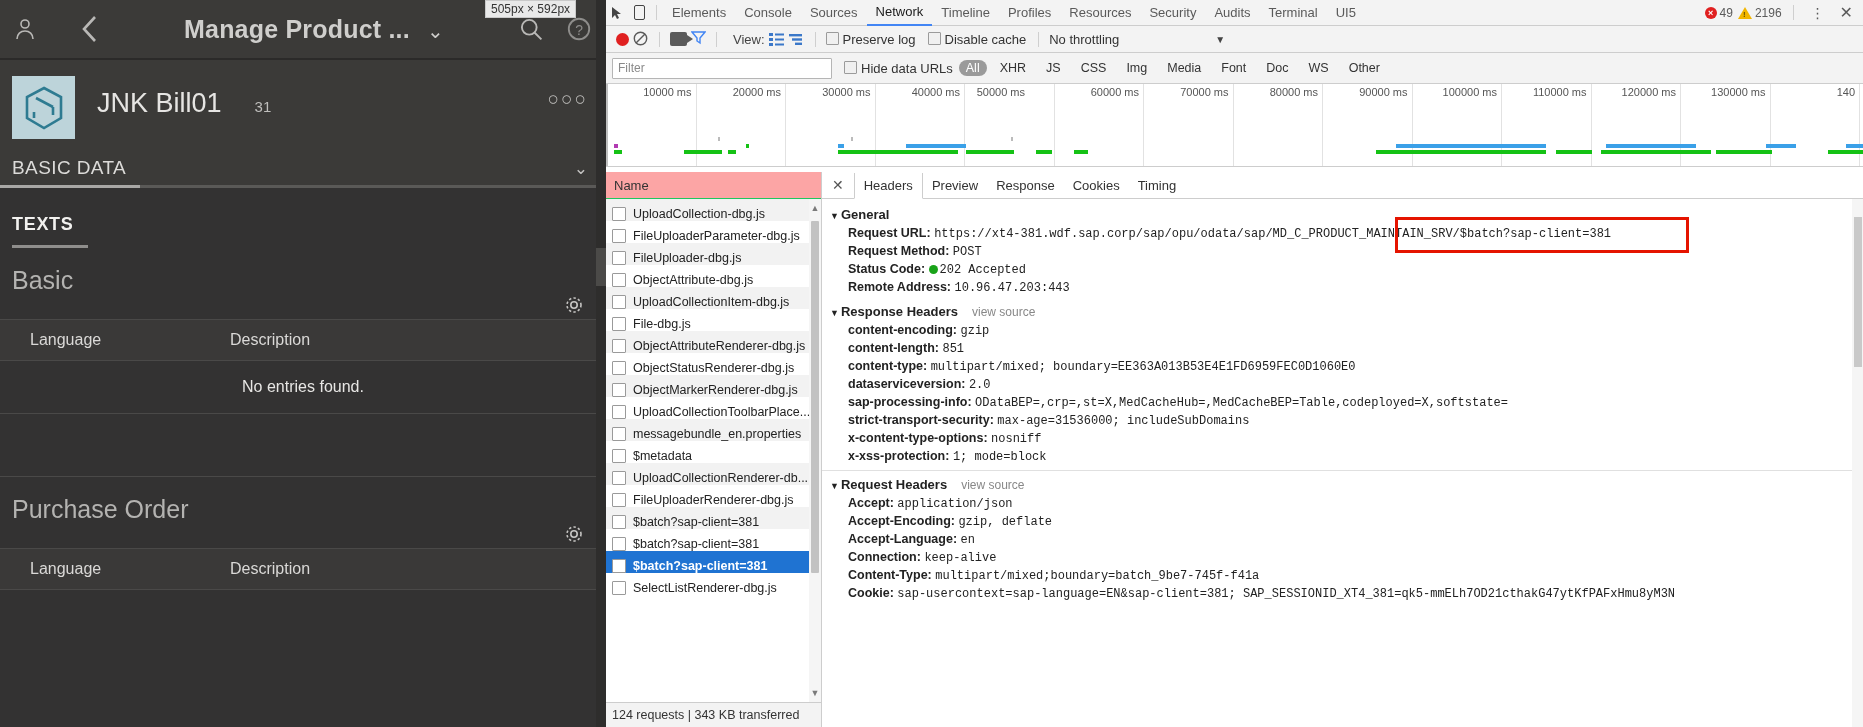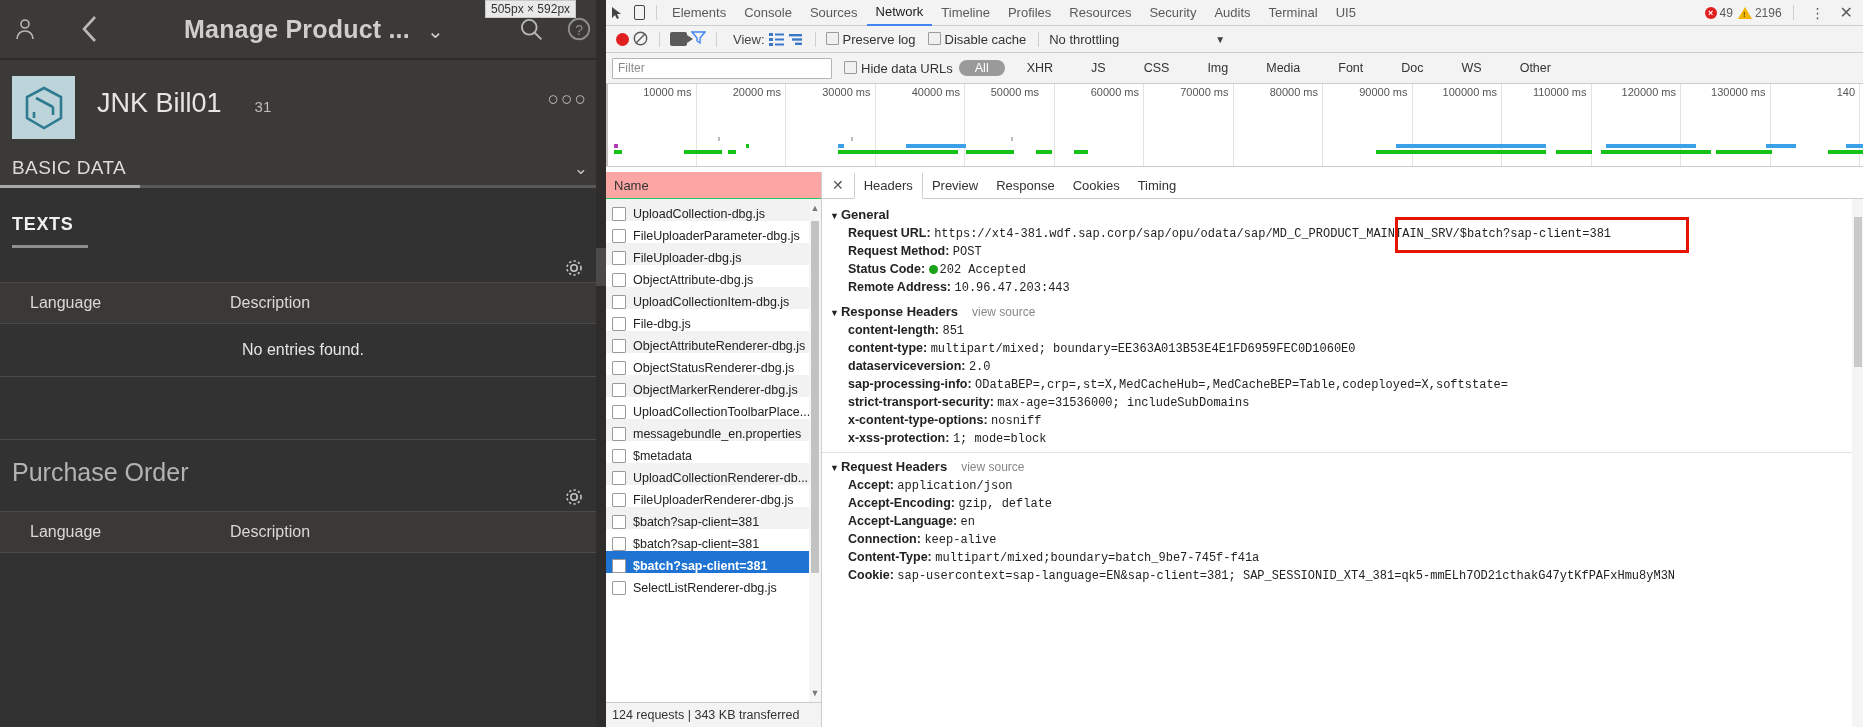--- a/index.html
+++ b/index.html
@@ -73,21 +73,21 @@
   .tb-lab{font-size:13px;color:#444;margin-left:6px;}
   .view-ic{width:16px;height:14px;color:#5a5a5a;}
   .view-ic.sel{color:#3b78c9;}
   .cb{width:11px;height:11px;border:1px solid #9b9b9b;background:#f0f0f0;display:inline-block;vertical-align:-1px;border-radius:1px;}
   .cb-lab{font-size:13px;color:#333;margin-left:4px;}
   .throt{font-size:13px;color:#333;}
 
   .dt-filterbar{height:30px;display:flex;align-items:center;border-bottom:1px solid #cdcdcd;background:#f3f3f3;padding:0 6px;gap:6px;}
   .filter-input{width:208px;height:19px;border:1px solid #b5b5b5;background:#fff;font-size:12px;color:#8a8a8a;
                 padding:0 5px;line-height:19px;border-radius:1px;}
-  .type-pill{font-size:12.5px;color:#333;padding:1px 16px;border-radius:9px;}
+  .type-pill{font-size:12.5px;color:#333;padding:1px 7px;border-radius:9px;}
   .type-pill.sel{background:#9a9a9a;color:#fff;}
 
   
   .dt-timeline{height:82px;position:relative;border-bottom:1px solid #cdcdcd;background:#fff;overflow:hidden;}
   .tl-left{position:absolute;left:0;top:0;width:2px;height:82px;background:#bfbfbf;}
   .tl-div{position:absolute;top:0;width:1px;height:82px;background:#e2e2e2;}
   .tl-lab{position:absolute;top:2px;font-size:11px;color:#555;transform:translateX(-100%);padding-right:4px;white-space:nowrap;}
   .bar{position:absolute;height:4px;}
 
   
@@ -191,20 +191,21 @@
     </div>
 
     <div class="section">
       <div class="texts-h">TEXTS</div>
     </div>
     <div style="padding-left:12px">
         <div class="texts-underline"></div>
       </div>
 
     <div class="grp">
+      <div class="grp-title" style="padding-left:12px">Basic</div>
       <div class="grp-gear">
         <svg width="20" height="20" viewBox="0 0 20 20">
             <circle cx="10" cy="10" r="3.2" fill="none" stroke="#c6c5c3" stroke-width="1.6"></circle>
             <circle cx="10" cy="10" r="7" fill="none" stroke="#c6c5c3" stroke-width="1.6" stroke-dasharray="2.4 2.2"></circle>
           </svg>
       </div>
       <div class="tbl-head">
         <div class="th lang">Language</div>
         <div class="th desc">Description</div>
       </div>
@@ -342,21 +343,21 @@
       <div id="tl-ticks">
           <div class="tl-div" style="left: 89.5px;"></div>
           <div class="tl-lab" style="left: 89.5px;">10000 ms</div>
           <div class="tl-div" style="left: 179px;"></div>
           <div class="tl-lab" style="left: 179px;">20000 ms</div>
           <div class="tl-div" style="left: 268.5px;"></div>
           <div class="tl-lab" style="left: 268.5px;">30000 ms</div>
           <div class="tl-div" style="left: 358px;"></div>
           <div class="tl-lab" style="left: 358px;">40000 ms</div>
           <div class="tl-div" style="left: 447.5px;"></div>
-          <div class="tl-lab" style="left: 437px;">50000 ms</div>
+          <div class="tl-lab" style="left: 423px;">50000 ms</div>
           <div class="tl-div" style="left: 537px;"></div>
           <div class="tl-lab" style="left: 537px;">60000 ms</div>
           <div class="tl-div" style="left: 626.5px;"></div>
           <div class="tl-lab" style="left: 626.5px;">70000 ms</div>
           <div class="tl-div" style="left: 716px;"></div>
           <div class="tl-lab" style="left: 716px;">80000 ms</div>
           <div class="tl-div" style="left: 805.5px;"></div>
           <div class="tl-lab" style="left: 805.5px;">90000 ms</div>
           <div class="tl-div" style="left: 895px;"></div>
           <div class="tl-lab" style="left: 895px;">100000 ms</div>
@@ -505,20 +506,21 @@
               <div class="hrow"><span class="hk">Request Method: </span><span class="hv">POST</span></div>
               <div class="hrow"><span class="hk">Status Code: </span><span class="grn"></span><span class="hv">202 Accepted</span></div>
               <div class="hrow"><span class="hk">Remote Address: </span><span class="hv">10.96.47.203:443</span></div>
             </div>
 
           <div class="grp-h" style="margin-top:6px">
             <span><span class="tri">▼</span><span>Response Headers</span></span>
             <span class="vsrc">view source</span>
           </div>
           <div id="resp-rows">
+              <div class="hrow"><span class="hk">content-encoding: </span><span class="hv">gzip</span></div>
               <div class="hrow"><span class="hk">content-length: </span><span class="hv">851</span></div>
               <div class="hrow"><span class="hk">content-type: </span><span class="hv">multipart/mixed; boundary=EE363A013B53E4E1FD6959FEC0D1060E0</span></div>
               <div class="hrow"><span class="hk">dataserviceversion: </span><span class="hv">2.0</span></div>
               <div class="hrow"><span class="hk">sap-processing-info: </span><span class="hv">ODataBEP=,crp=,st=X,MedCacheHub=,MedCacheBEP=Table,codeployed=X,softstate=</span></div>
               <div class="hrow"><span class="hk">strict-transport-security: </span><span class="hv">max-age=31536000; includeSubDomains</span></div>
               <div class="hrow"><span class="hk">x-content-type-options: </span><span class="hv">nosniff</span></div>
               <div class="hrow"><span class="hk">x-xss-protection: </span><span class="hv">1; mode=block</span></div>
             </div>
 
           <div class="sep-line"></div>

